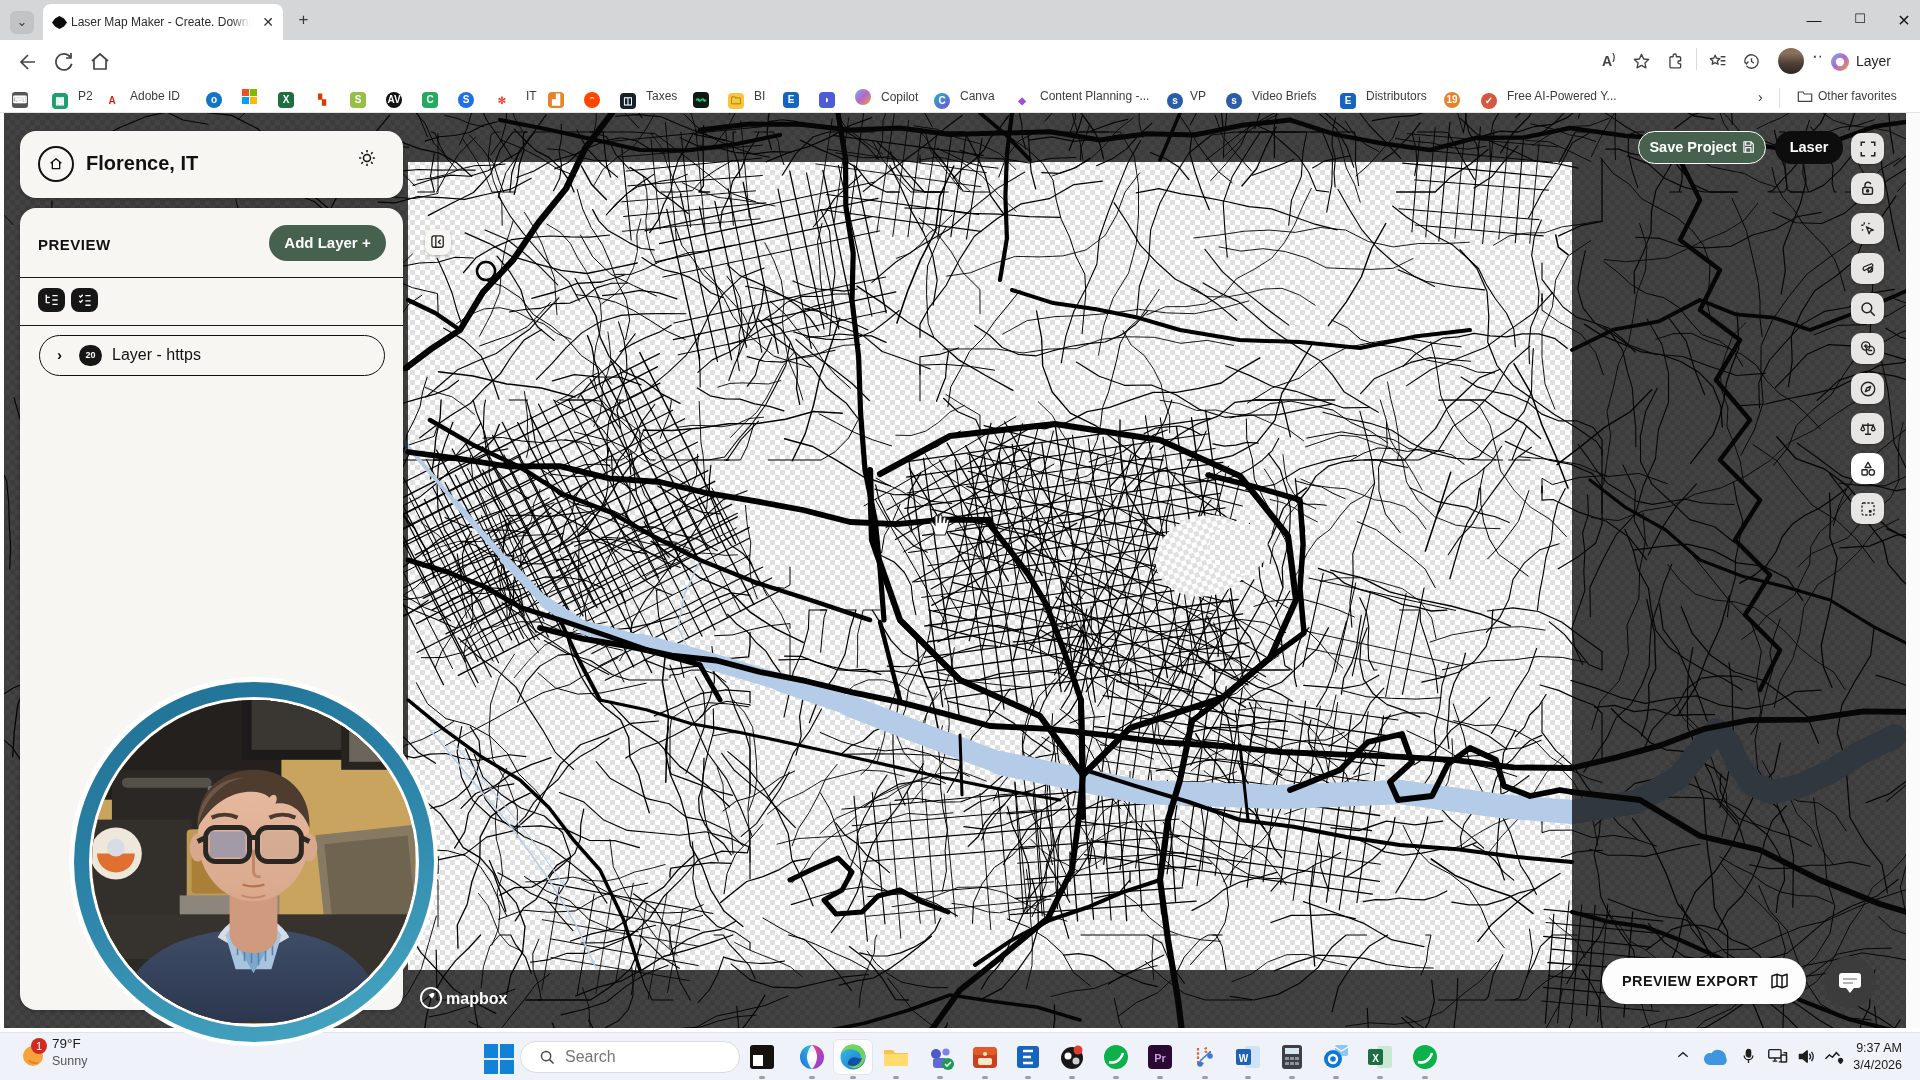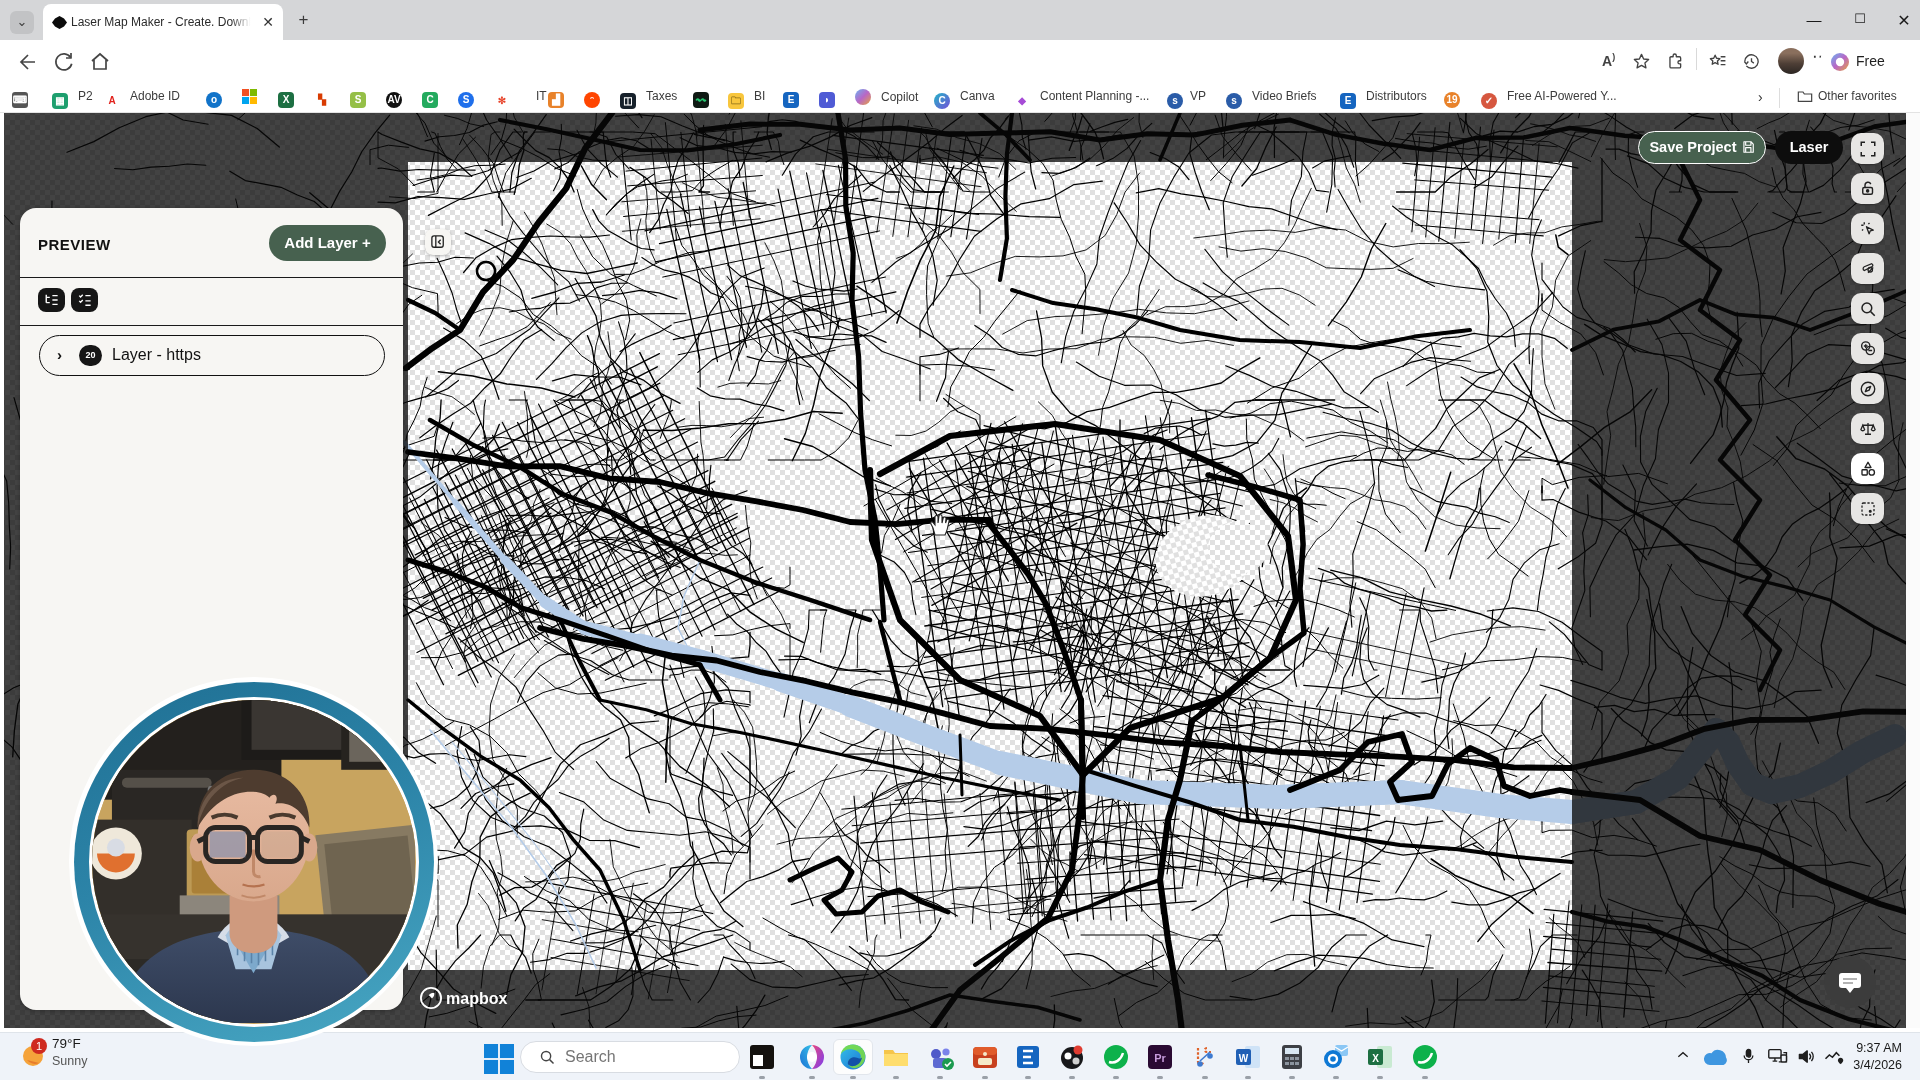--- a/index.html
+++ b/index.html
@@ -132,42 +132,42 @@
           <defs>
             <linearGradient id="cpg" x1="0" y1="0" x2="1" y2="1">
               <stop offset="0" stop-color="#6bb2f2"></stop>
               <stop offset=".5" stop-color="#b867c6"></stop>
               <stop offset="1" stop-color="#e8a33d"></stop>
             </linearGradient>
           </defs>
           <circle cx="10" cy="10" r="9" fill="url(#cpg)"></circle>
           <circle cx="10" cy="10" r="4.2" fill="#fff"></circle>
         </svg>
-    <span>Free</span>
+    <span>Layer</span>
   </div>
 </div>
 
 <div id="favbar">
       <div class="fav" style="left:12px"><span class="ic" style="background:#555;border-radius:3px">⌨</span></div>
 <div class="fav" style="left:52px"><span class="ic" style="background:#1d9f6e;border-radius:4px;color:#fff">▦</span><span style="margin-left:5px;vertical-align:1px">P2</span></div>
 <div class="fav" style="left:104px"><span class="ic" style="background:#fff;border-radius:4px;color:#fff"><span style="color:#e1221c;font-weight:bold">A</span></span><span style="margin-left:5px;vertical-align:1px">Adobe ID</span></div>
 <div class="fav" style="left:206px"><span class="ic" style="background:#1173c9;border-radius:8px;color:#fff">o</span></div>
 <div class="fav" style="left:242px"><svg width="15" height="15" viewBox="0 0 16 16" style="vertical-align:-3px">
           <rect width="7.5" height="7.5" fill="#f25022"></rect>
           <rect x="8.5" width="7.5" height="7.5" fill="#7fba00"></rect>
           <rect y="8.5" width="7.5" height="7.5" fill="#00a4ef"></rect>
           <rect x="8.5" y="8.5" width="7.5" height="7.5" fill="#ffb900"></rect>
         </svg></div>
 <div class="fav" style="left:278px"><span class="ic" style="background:#1d6f42;border-radius:4px;color:#fff">X</span></div>
 <div class="fav" style="left:314px"><span class="ic" style="background:#fff;border-radius:4px;color:#d83b01">▚</span></div>
 <div class="fav" style="left:350px"><span class="ic" style="background:#95bf47;border-radius:4px;color:#fff">S</span></div>
 <div class="fav" style="left:386px"><span class="ic" style="background:#111;border-radius:8px;color:#fff">AV</span></div>
 <div class="fav" style="left:422px"><span class="ic" style="background:#24aa5e;border-radius:4px;color:#fff">C</span></div>
 <div class="fav" style="left:458px"><span class="ic" style="background:#1f6feb;border-radius:8px;color:#fff">S</span></div>
-<div class="fav" style="left:494px"><span class="ic" style="background:#fff;border-radius:4px;color:#e8452c">✻</span><span style="margin-left:21px;vertical-align:1px">IT</span></div>
+<div class="fav" style="left:494px"><span class="ic" style="background:#fff;border-radius:4px;color:#e8452c">✻</span><span style="margin-left:11px;vertical-align:1px">IT</span></div>
 <div class="fav" style="left:548px"><span class="ic" style="background:#e8822a;border-radius:4px;color:#fff">▟</span></div>
 <div class="fav" style="left:584px"><span class="ic" style="background:#ff4500;border-radius:8px;color:#fff">ᵔ</span></div>
 <div class="fav" style="left:620px"><span class="ic" style="background:#17212b;border-radius:4px;color:#fff">◫</span><span style="margin-left:5px;vertical-align:1px">Taxes</span></div>
 <div class="fav" style="left:693px"><span class="ic" style="background:#0f1a14;border-radius:4px;color:#27c46f">〰</span></div>
 <div class="fav" style="left:728px"><span class="ic" style="background:#f8c63d;border-radius:4px;color:#8a6d1a">🗀</span><span style="margin-left:5px;vertical-align:1px">BI</span></div>
 <div class="fav" style="left:783px"><span class="ic" style="background:#1565c0;border-radius:4px;color:#fff">E</span></div>
 <div class="fav" style="left:819px"><span class="ic" style="background:#4f5bd5;border-radius:4px;color:#fff">◗</span></div>
 <div class="fav" style="left:855px"><span class="ic" style="background:linear-gradient(135deg,#6bb2f2,#b867c6,#e8a33d);border-radius:8px;color:#fff"></span><span style="margin-left:5px;vertical-align:1px">Copilot</span></div>
 <div class="fav" style="left:934px"><span class="ic" style="background:linear-gradient(135deg,#23b3c7,#7450d8);border-radius:8px;color:#fff">C</span><span style="margin-left:5px;vertical-align:1px">Canva</span></div>
 <div class="fav" style="left:1014px"><span class="ic" style="background:#fff;border-radius:4px;color:#a64bd6">◆</span><span style="margin-left:5px;vertical-align:1px">Content Planning -...</span></div>
@@ -1590,20 +1590,32 @@
 <path d="M0 113H1920V1032H0Z M408 162H1572V970H408Z" fill="rgba(8,8,8,0.76)" fill-rule="evenodd"></path>
 </svg>
   <div class="edge-strip" style="left:0;top:0;width:4px;height:919px"></div>
   <div class="edge-strip" style="left:1906px;top:0;width:14px;height:919px;background:#fbfbfb"></div>
   <div class="edge-strip" style="left:0;top:915px;width:1920px;height:4px"></div>
 
   <svg style="position:absolute;left:928px;top:400px" width="22" height="24" viewBox="0 0 22 24">
         <path d="M7 22 L5 15 L3 11c-1-2 1-3 2-1.5L7 12V4c0-2 3-2 3 0v6l1-7c.3-1.8 3-1.5 3 .3V10l1.2-5c.5-1.7 3-1.2 2.8.6L17.6 10l1-3c.6-1.6 2.8-.9 2.5.8L19.5 15c-.4 2.5-1.5 4.5-2.5 7Z" fill="#fff" stroke="#222" stroke-width="1.1"></path>
       </svg>
 
+  <div class="card" id="card1">
+    <div class="homec">
+          <svg width="16" height="16" viewBox="0 0 24 24" fill="none" stroke="#111" stroke-width="2">
+            <path d="M4 11 12 4l8 7M6.5 9.5V19h11V9.5" stroke-linejoin="round"></path>
+          </svg>
+        </div>
+    <div class="name">Florence, IT</div>
+    <svg class="sun" viewBox="0 0 24 24" fill="none" stroke="#111" stroke-width="1.8">
+          <circle cx="12" cy="12" r="4.2"></circle>
+          <path d="M12 2.5v2.6M12 18.9v2.6M2.5 12h2.6M18.9 12h2.6M5.2 5.2l1.9 1.9M16.9 16.9l1.9 1.9M18.8 5.2l-1.9 1.9M7.1 16.9l-1.9 1.9"></path>
+        </svg>
+  </div>
   <div class="card" id="card2">
     <div class="hdr">PREVIEW</div>
     <div id="addlayer">Add Layer +</div>
     <div class="div" style="top:69px"></div>
     <div class="iconbtn" style="left:18px">
           <svg width="15" height="14" viewBox="0 0 16 16" style="position:absolute;left:6px;top:5px" fill="none" stroke="#fff" stroke-width="1.6">
             <path d="M2 2v9M2 5h4M2 11h4M9 3h6M9 8h6M9 13h6"></path>
           </svg>
         </div>
     <div class="iconbtn" style="left:51px">
@@ -1691,20 +1703,26 @@
         <svg width="18" height="18" viewBox="0 0 24 24" fill="none" stroke="#222" stroke-width="1.7">
           <rect x="4" y="4" width="16" height="16" rx="2" stroke-dasharray="3 2.2"></rect>
           <circle cx="15" cy="15" r="1.2" fill="#222"></circle>
         </svg>
       </div>
 
   <div id="mapboxlogo"><svg width="22" height="22" viewBox="0 0 24 24" style="vertical-align:-5px;margin-right:4px">
           <circle cx="12" cy="12" r="11" fill="none" stroke="#fff" stroke-width="2"></circle>
           <path d="M15.5 6.5c-2 -.5-4.5.5-6 2.5l2 1.5 1.5 2c2-1.5 3-4 2.5-6Z" fill="#fff"></path>
         </svg>mapbox</div>
+  <div id="previewexp">
+        <span>PREVIEW EXPORT</span>
+        <svg style="position:absolute;right:16px;top:13px" width="21" height="20" viewBox="0 0 24 24" fill="none" stroke="#161616" stroke-width="1.8">
+          <path d="M9 4 3 6v14l6-2 6 2 6-2V4l-6 2-6-2Z M9 4v14 M15 6v14" stroke-linejoin="round"></path>
+        </svg>
+      </div>
   <div id="chatbub">
         <svg style="position:absolute;left:13px;top:13px" width="26" height="26" viewBox="0 0 26 26">
           <rect x="2" y="4" width="22" height="15" rx="3" fill="#fff"></rect>
           <path d="M9 19h8l-4 5Z" fill="#fff"></path>
           <path d="M6 10h14M6 14h10" stroke="#9a9a9a" stroke-width="1.6"></path>
         </svg>
       </div>
 
 </div>
 

